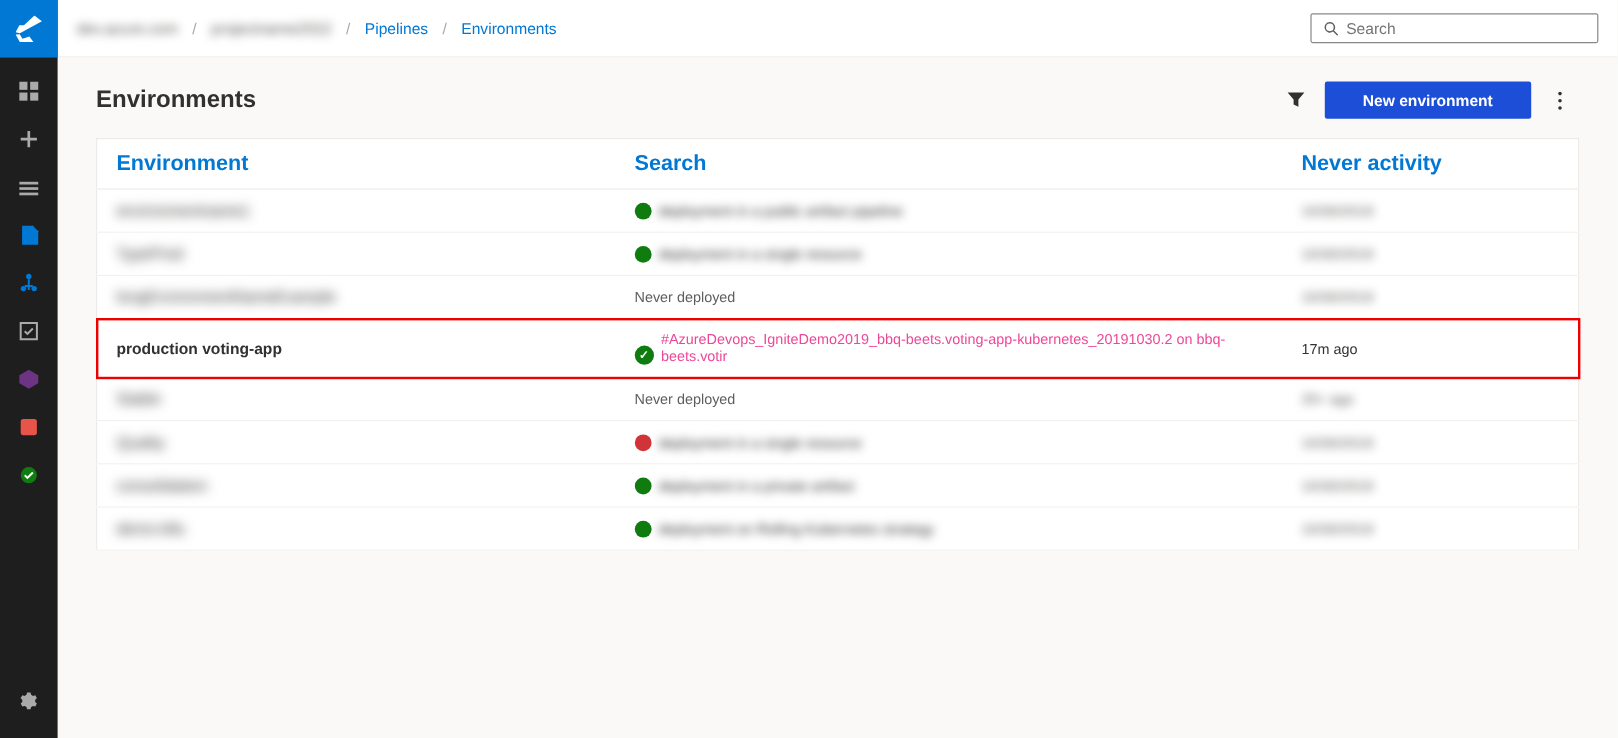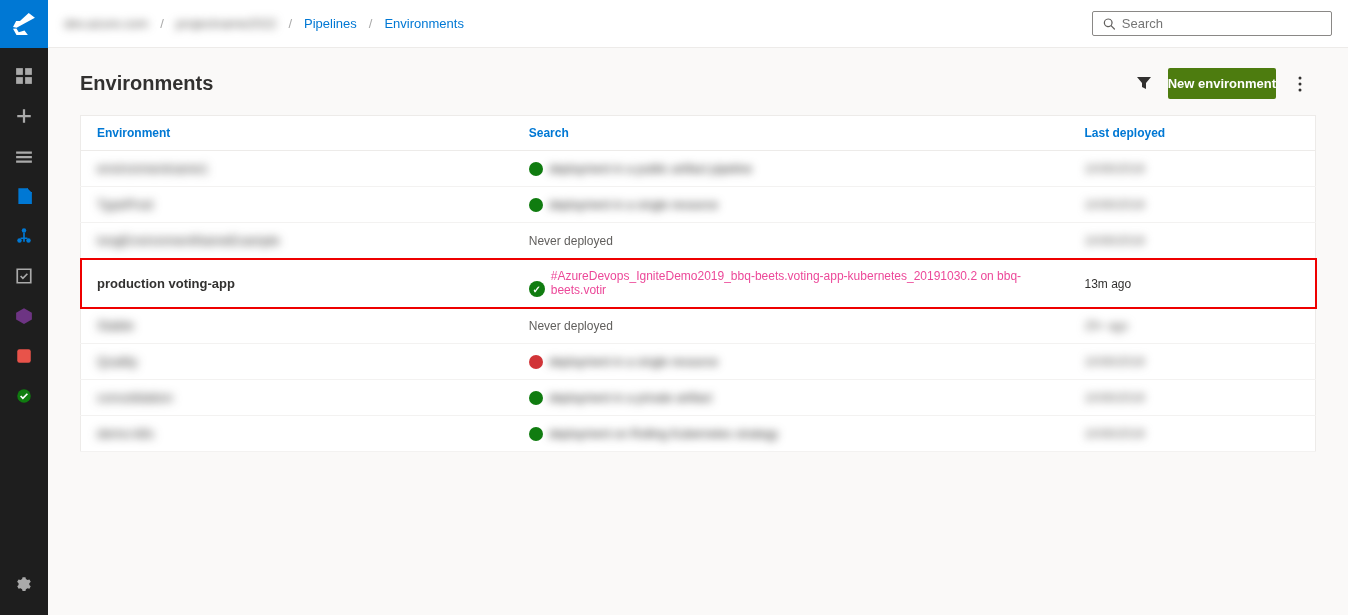--- a/index.html
+++ b/index.html
@@ -152,24 +152,24 @@
       background: none;
       border: none;
       cursor: pointer;
       padding: 6px 8px;
       color: #323130;
       font-size: 16px;
       display: flex;
       align-items: center;
     }
     .new-env-btn {
-      background: #4d7c0f;
+      background: #1d4ed8;
       color: white;
       border: none;
-      padding: 8px 0;
+      padding: 8px 32px;
       font-size: 13px;
       font-weight: 600;
       cursor: pointer;
       border-radius: 2px;
     }
     .more-btn {
       background: none;
       border: none;
       cursor: pointer;
       padding: 6px 8px;
@@ -185,21 +185,21 @@
       border-collapse: collapse;
       background: #fff;
       border: 1px solid #edebe9;
     }
     .env-table thead tr {
       border-bottom: 1px solid #edebe9;
     }
     .env-table th {
       text-align: left;
       padding: 10px 16px;
-      font-size: 12px;
+      font-size: 18px;
       font-weight: 600;
       color: #0078d4;
       background: #fff;
     }
     .env-table th:first-child { width: 35%; }
     .env-table th:nth-child(2) { width: 45%; }
     .env-table th:last-child { width: 20%; }
 
     .env-table td {
       padding: 10px 16px;
@@ -358,21 +358,21 @@
           </svg>
         </button>
       </div>
     </div>
 
     <table class="env-table">
       <thead>
         <tr>
           <th>Environment</th>
           <th>Search</th>
-          <th>Last deployed</th>
+          <th>Never activity</th>
         </tr>
       </thead>
       <tbody id="env-tbody">
           <tr>
             <td><span class="blurred-text">environmentname1</span></td>
             <td>
               <div class="status-cell">
                 <div class="status-dot green"></div>
                 <span class="status-text-blurred">deployment in a public artifact pipeline</span>
               </div>
@@ -399,21 +399,21 @@
             <td><span class="last-activity blurred">10/30/2019</span></td>
           </tr>
           <tr class="highlighted">
             <td><span class="env-name">production voting-app</span></td>
             <td>
               <div class="status-cell">
                 <div class="status-dot green-check"></div>
                 <span class="status-link">#AzureDevops_IgniteDemo2019_bbq-beets.voting-app-kubernetes_20191030.2 on bbq-beets.votir</span>
               </div>
             </td>
-            <td><span class="time-ago">13m ago</span></td>
+            <td><span class="time-ago">17m ago</span></td>
           </tr>
           <tr>
             <td><span class="blurred-text">Stable</span></td>
             <td>
               <div class="status-cell">
                 <span style="font-size: 12px; color: rgb(96, 94, 92);">Never deployed</span>
               </div>
             </td>
             <td><span class="last-activity blurred">25+ ago</span></td>
           </tr>

